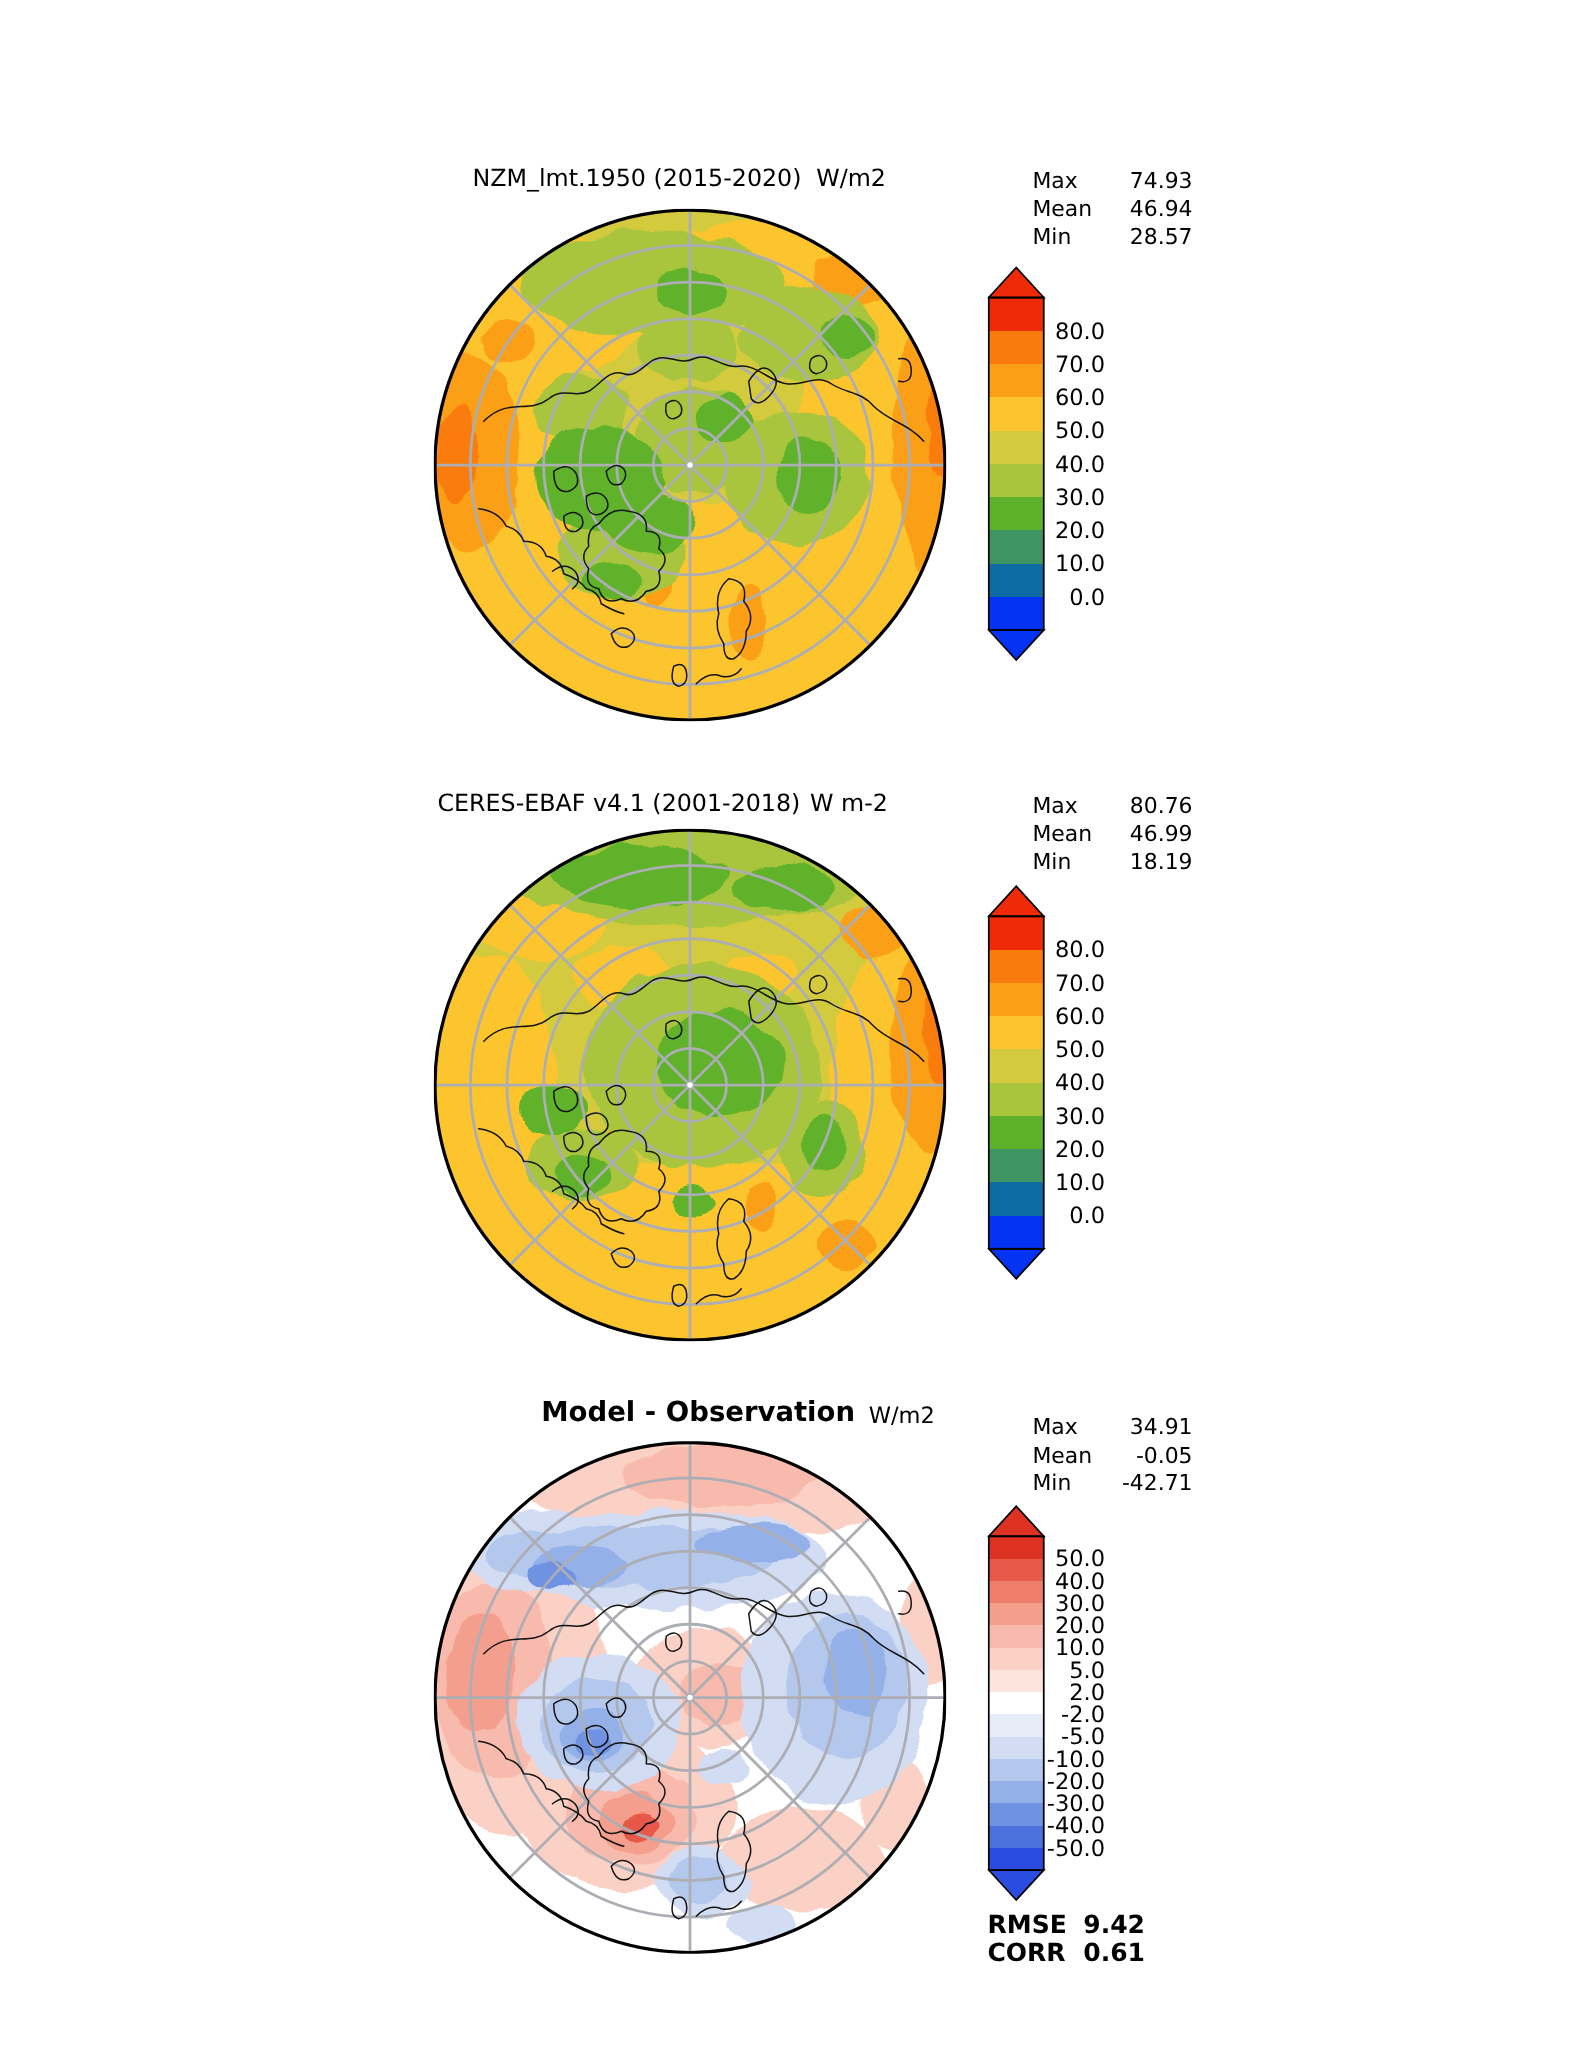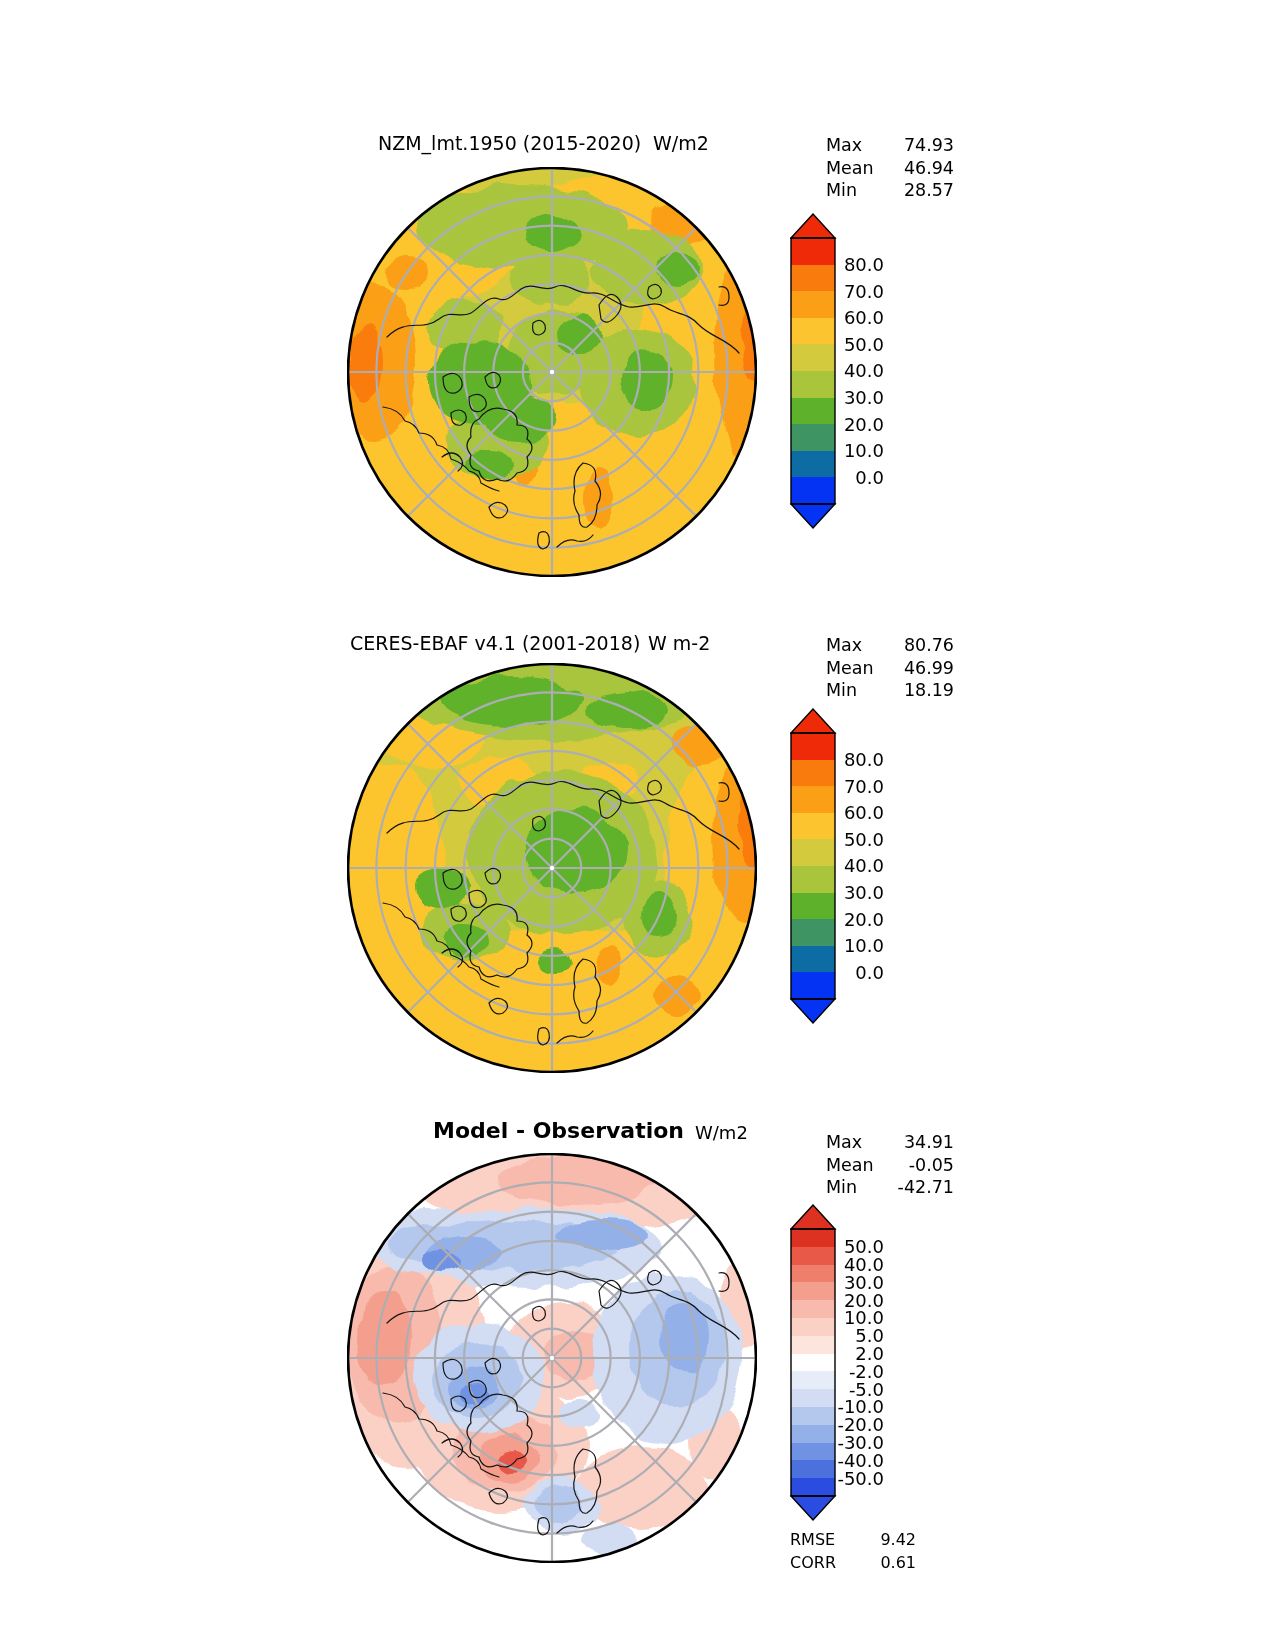--- a/index.html
+++ b/index.html
@@ -6,21 +6,21 @@
   body{font-family:"DejaVu Sans","Liberation Sans",sans-serif;color:#000;}
   .page{position:relative;width:1275px;height:1650px;background:#fff;overflow:hidden;}
   .abs{position:absolute;}
   .figtitle{top:42px;left:0;width:1275px;text-align:center;font-size:34px;letter-spacing:.5px;white-space:nowrap;}
   .plabel{font-size:19px;white-space:nowrap;}
   .punits{font-size:19px;white-space:nowrap;}
   .difftitle{font-size:22px;white-space:nowrap;}
   .diffunits{font-size:18px;white-space:nowrap;}
   .stats{width:128px;font-size:17.5px;line-height:22.5px;margin-left:36px;}
   .srow{display:flex;justify-content:space-between;}
-  .metrics{width:126px;font-size:16px;line-height:23px;}
+  .metrics{width:126px;font-size:20px;line-height:23px;font-weight:bold;}
   svg{font-family:"DejaVu Sans","Liberation Sans",sans-serif;}
   .mapsvg{display:block;}
 </style>
 </head>
 <body>
 
 <div class="page">
 
   <svg width="0" height="0" style="position:absolute" aria-hidden="true">
     <defs>

